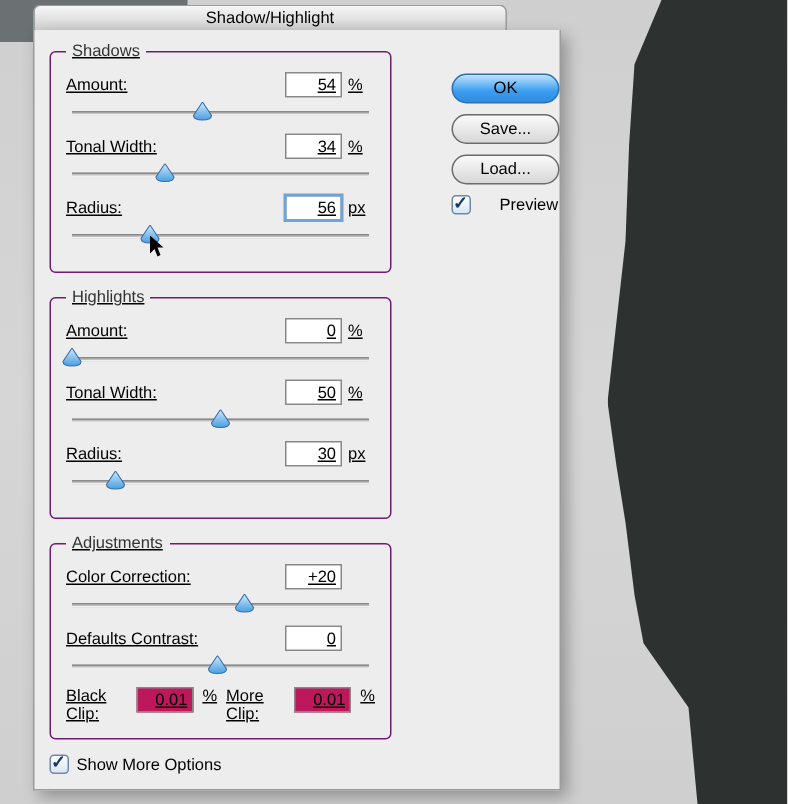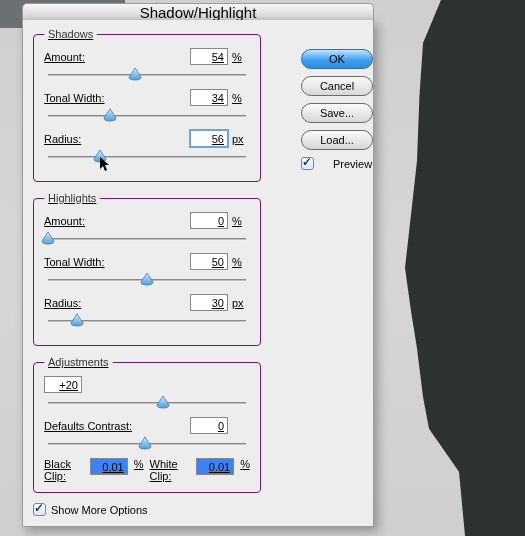--- a/index.html
+++ b/index.html
@@ -38,27 +38,27 @@
     content: '';
     position: absolute;
     right: -25px; top: 0;
     width: 25px; height: 18px;
     background: #6b7072;
   }
 
   .titlebar {
     position: absolute;
     left: 22px; top: 3px;
-    width: 352px; height: 17px;
+    width: 316px; height: 17px;
     background: linear-gradient(#f7f7f7, #d0d0d0);
     border: 1px solid #9b9b9b;
     border-bottom: none;
     border-radius: 5px 5px 0 0;
     text-align: center;
-    font-size: 15px;
+    font-size: 11px;
     line-height: 17px;
   }
   .dialog {
     position: absolute;
     left: 22px; top: 20px;
     width: 352px;
     background: #ededed;
     border: 1px solid #9b9b9b;
     border-top: none;
     box-shadow: 4px 4px 10px rgba(0,0,0,0.3);
@@ -127,21 +127,21 @@
   }
 
   .bottom-row {
     display: flex;
     align-items: flex-start;
     gap: 6px;
     margin-top: 4px;
   }
   .mini-input {
     width: 38px; height: 17px;
-    border: 1px solid #888; background: #3b82f6;
+    border: 1px solid #888; background: #be185d;
     font-size: 11px; text-align: right; padding: 1px 3px;
     font-family: inherit;
   }
 
   .aqua-btn {
     display: inline-block;
     height: 18px;
     border: 1px solid #7a7a7a;
     border-radius: 9px;
     background: linear-gradient(#fdfdfd, #dadada);
@@ -346,20 +346,21 @@
           </svg>
       </div>
     </div>
   </fieldset>
 
   
   <fieldset style="width:228px;">
     <legend>Adjustments</legend>
 
     <div class="row">
+      <span class="label">Color Correction:</span>
       <input class="num" value="+20" style="">
       <span class="unit"></span>
     </div>
     <div class="slider">
       <div class="track"></div>
       <div class="thumb" style="left:58%">
         <svg width="14" height="13">
             <path d="M7 0 L13 9 Q13 12 7 12 Q1 12 1 9 Z" fill="url(#g7)" stroke="#3b6ea5" stroke-width="0.7"></path>
             <defs>
               <linearGradient id="g7" x1="0" y1="0" x2="0" y2="1">
@@ -388,35 +389,34 @@
               </linearGradient>
             </defs>
           </svg>
       </div>
     </div>
 
     <div class="bottom-row">
       <span>Black Clip:</span>
       <input class="mini-input" value="0.01" style="">
       <span>%</span>
-      <span>White Clip:</span>
+      <span>More Clip:</span>
       <input class="mini-input" value="0.01" style="">
       <span>%</span>
     </div>
   </fieldset>
 
   <div class="checkbox-row">
     <span class="aqua-check checked"></span>
     <span>Show More Options</span>
   </div>
 
   
   <div class="side-panel">
     <button class="side-btn default">OK</button>
-    <button class="side-btn">Cancel</button>
     <button class="side-btn">Save...</button>
     <button class="side-btn">Load...</button>
     <div class="preview-row">
       <span class="aqua-check checked"></span>
       <span>Preview</span>
     </div>
   </div>
 
 </div>
 

